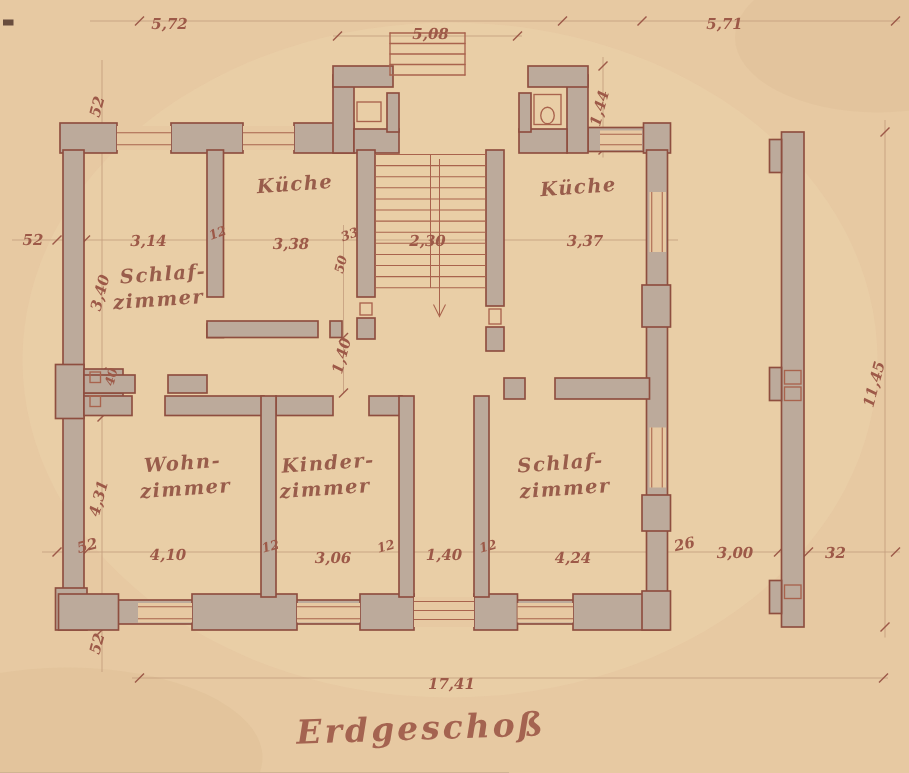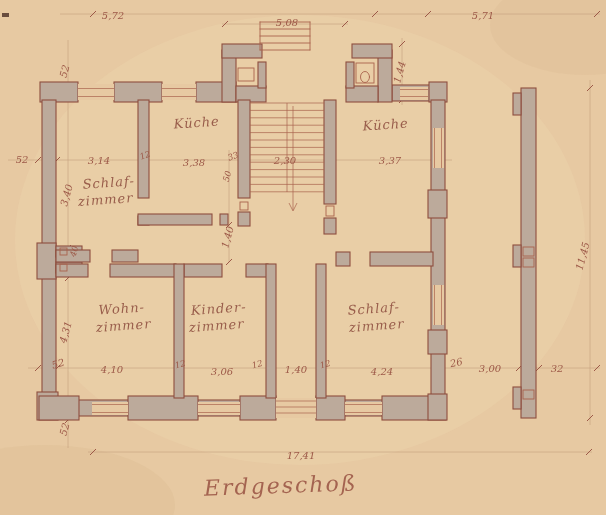--- a/index.html
+++ b/index.html
@@ -1,21 +1,21 @@
 <!DOCTYPE html>
 <html style="--paper: #e7c9a2; --paper-light: #eed6ae; --paper-shadow: #c9a176; --wall-fill: #bcaa9b; --ink: #8e4e3f; --ink-light: #a9634d; --dim-text: #9d5948; --dim-line: #c59f7f;"><head>
 <meta charset="utf-8">
 <style>
   :root{
     --paper:#e7c9a2; --paper-light:#eed6ae; --paper-shadow:#c9a176;
     --wall-fill:#bcaa9b; --ink:#8e4e3f; --ink-light:#a9634d;
     --dim-text:#9d5948; --dim-line:#c59f7f;
   }
   html,body{margin:0;padding:0;background:#b9a083;}
-  .stage{width:606px;height:515px;margin:0 auto;background:var(--paper);position:relative;overflow:hidden;}
+  .stage{width:606px;height:515px;margin:0 auto;background:var(--paper);position:relative;overflow:hidden;font-weight:bold;}
   svg{display:block}
   .wall{fill:var(--wall-fill);stroke:var(--ink);stroke-width:1.1;}
   .paperfill{fill:var(--paper);stroke:none;}
   .thin{fill:none;stroke:var(--ink-light);stroke-width:.9;stroke-linecap:round;}
   .thin2{fill:none;stroke:var(--ink-light);stroke-width:.7;}
   .dimline{stroke:var(--dim-line);stroke-width:.7;opacity:.85;fill:none;}
   .tick{stroke:var(--dim-text);stroke-width:1;}
   text{font-family:"DejaVu Serif",serif;font-style:italic;}
   .dimtext{font-size:10px;fill:var(--dim-text);}
   .dimsmall{font-size:8.5px;fill:var(--dim-text);}

